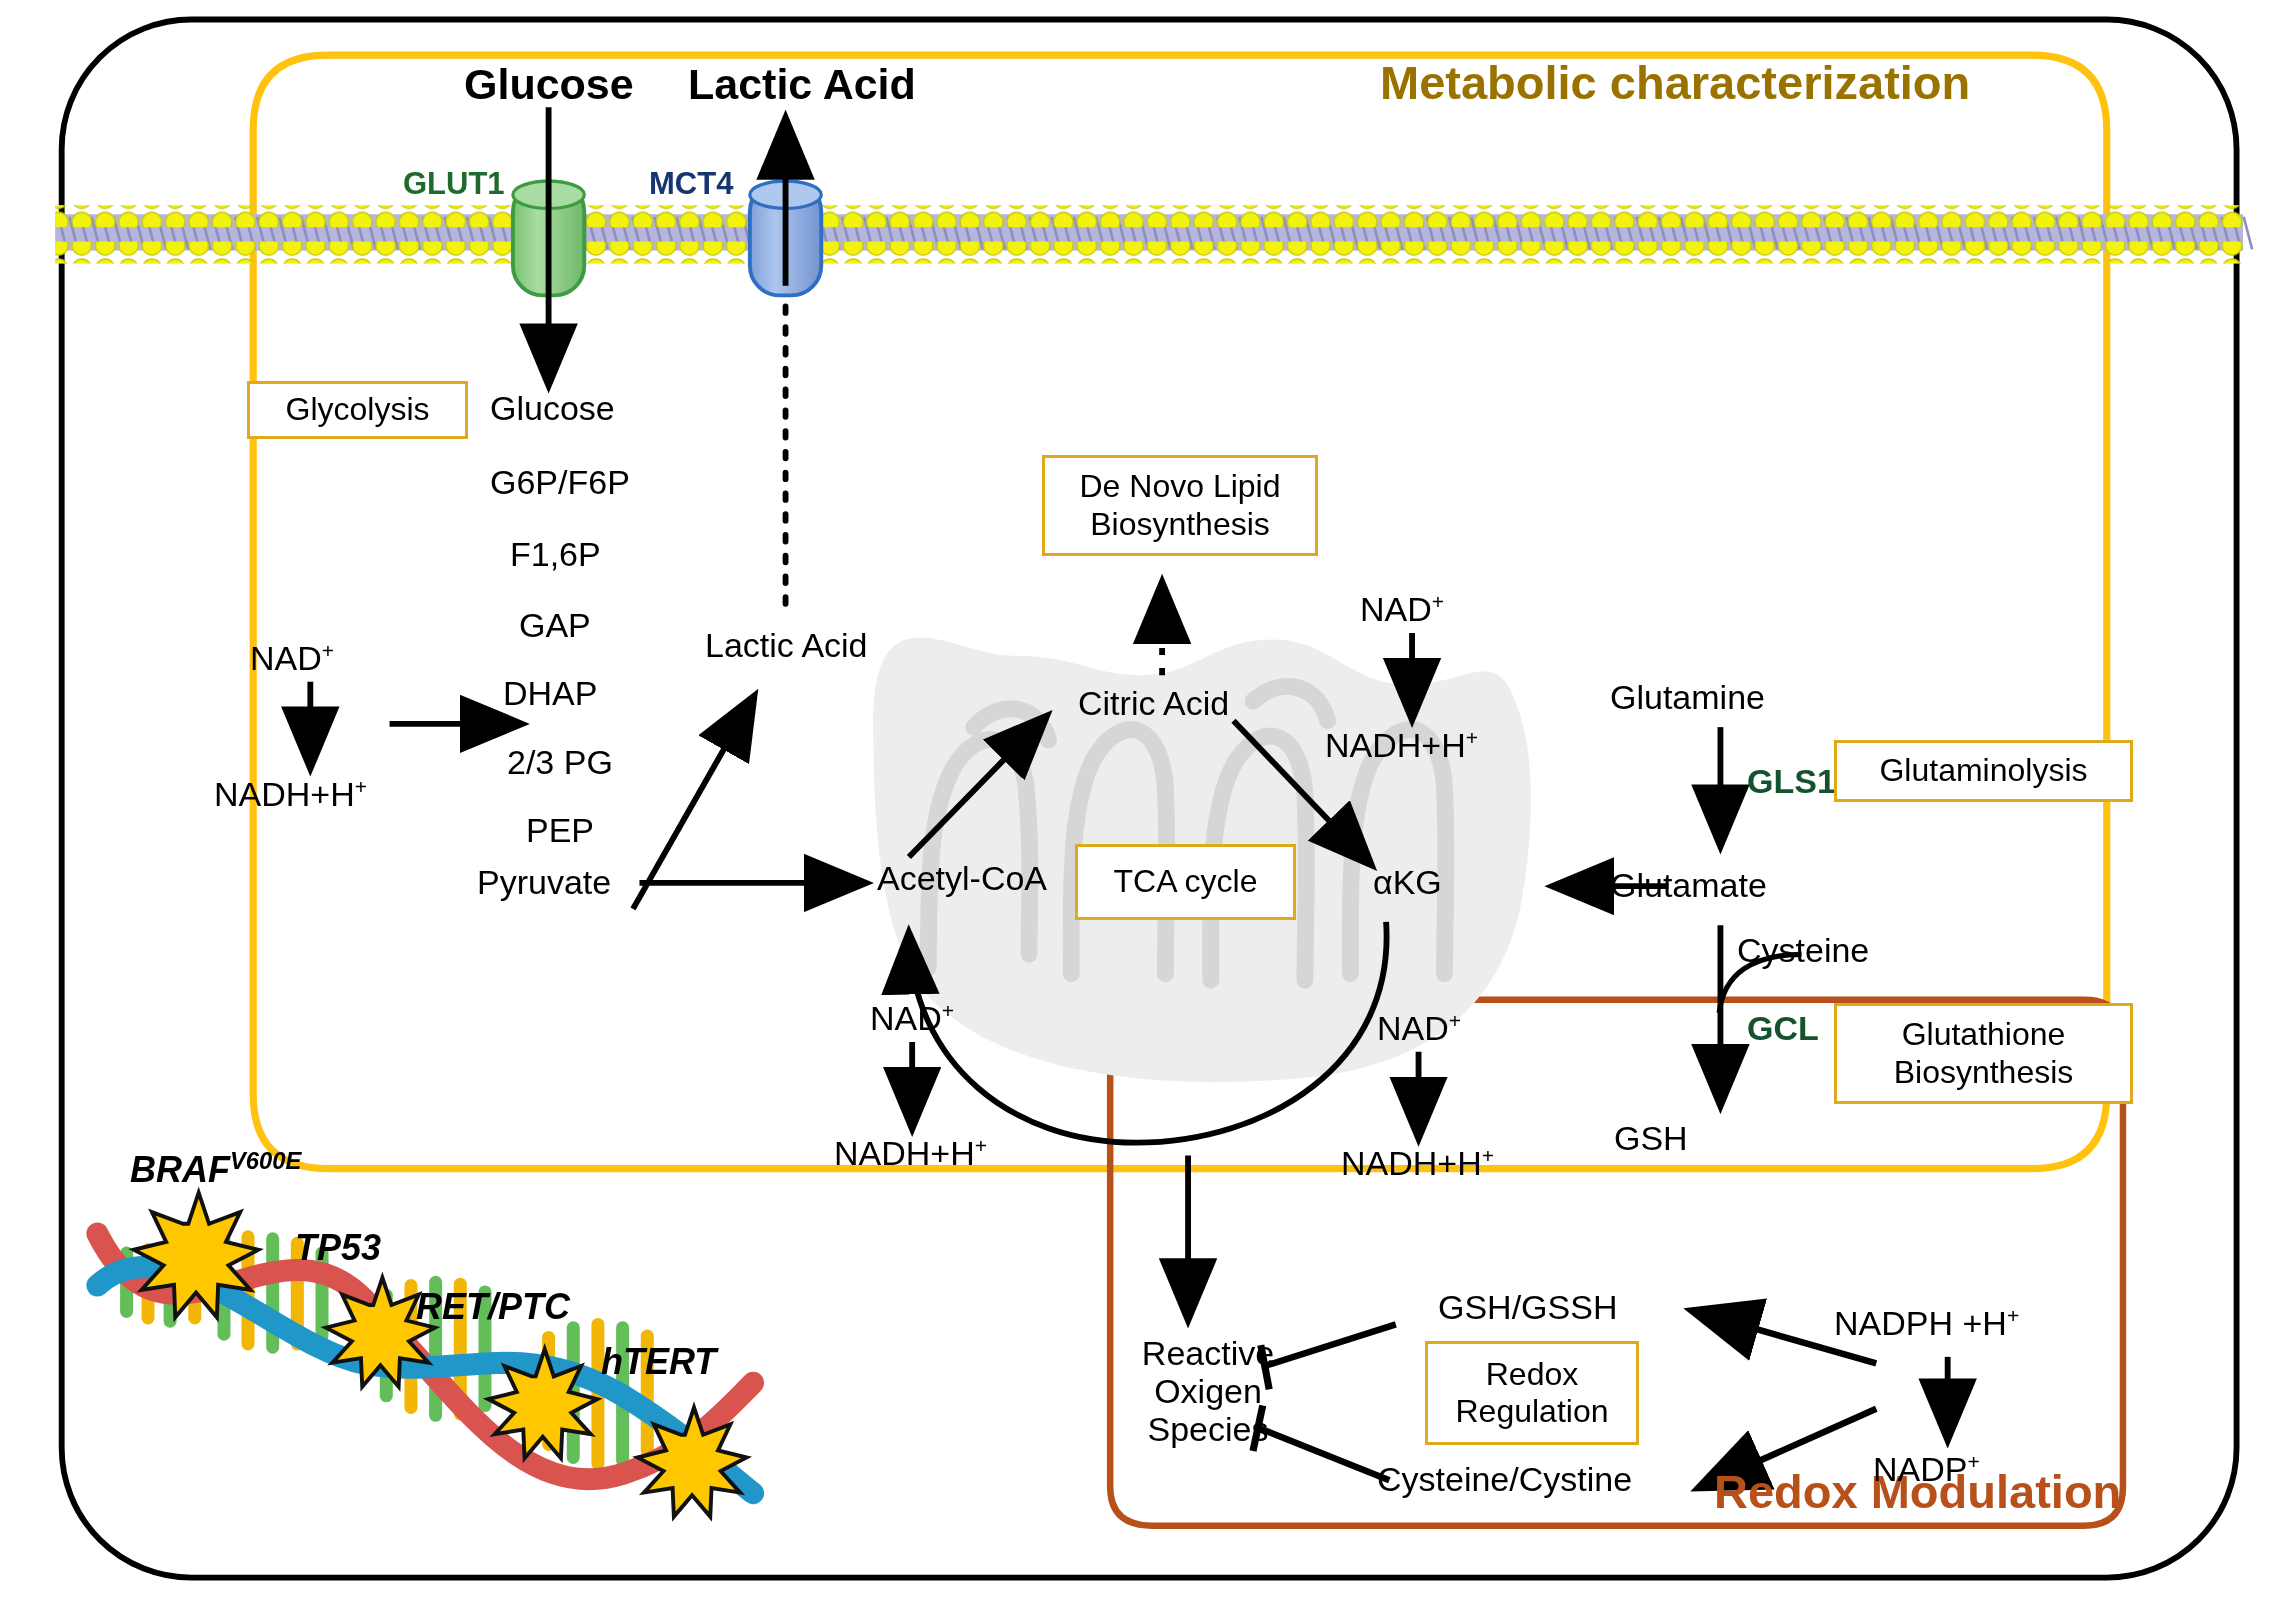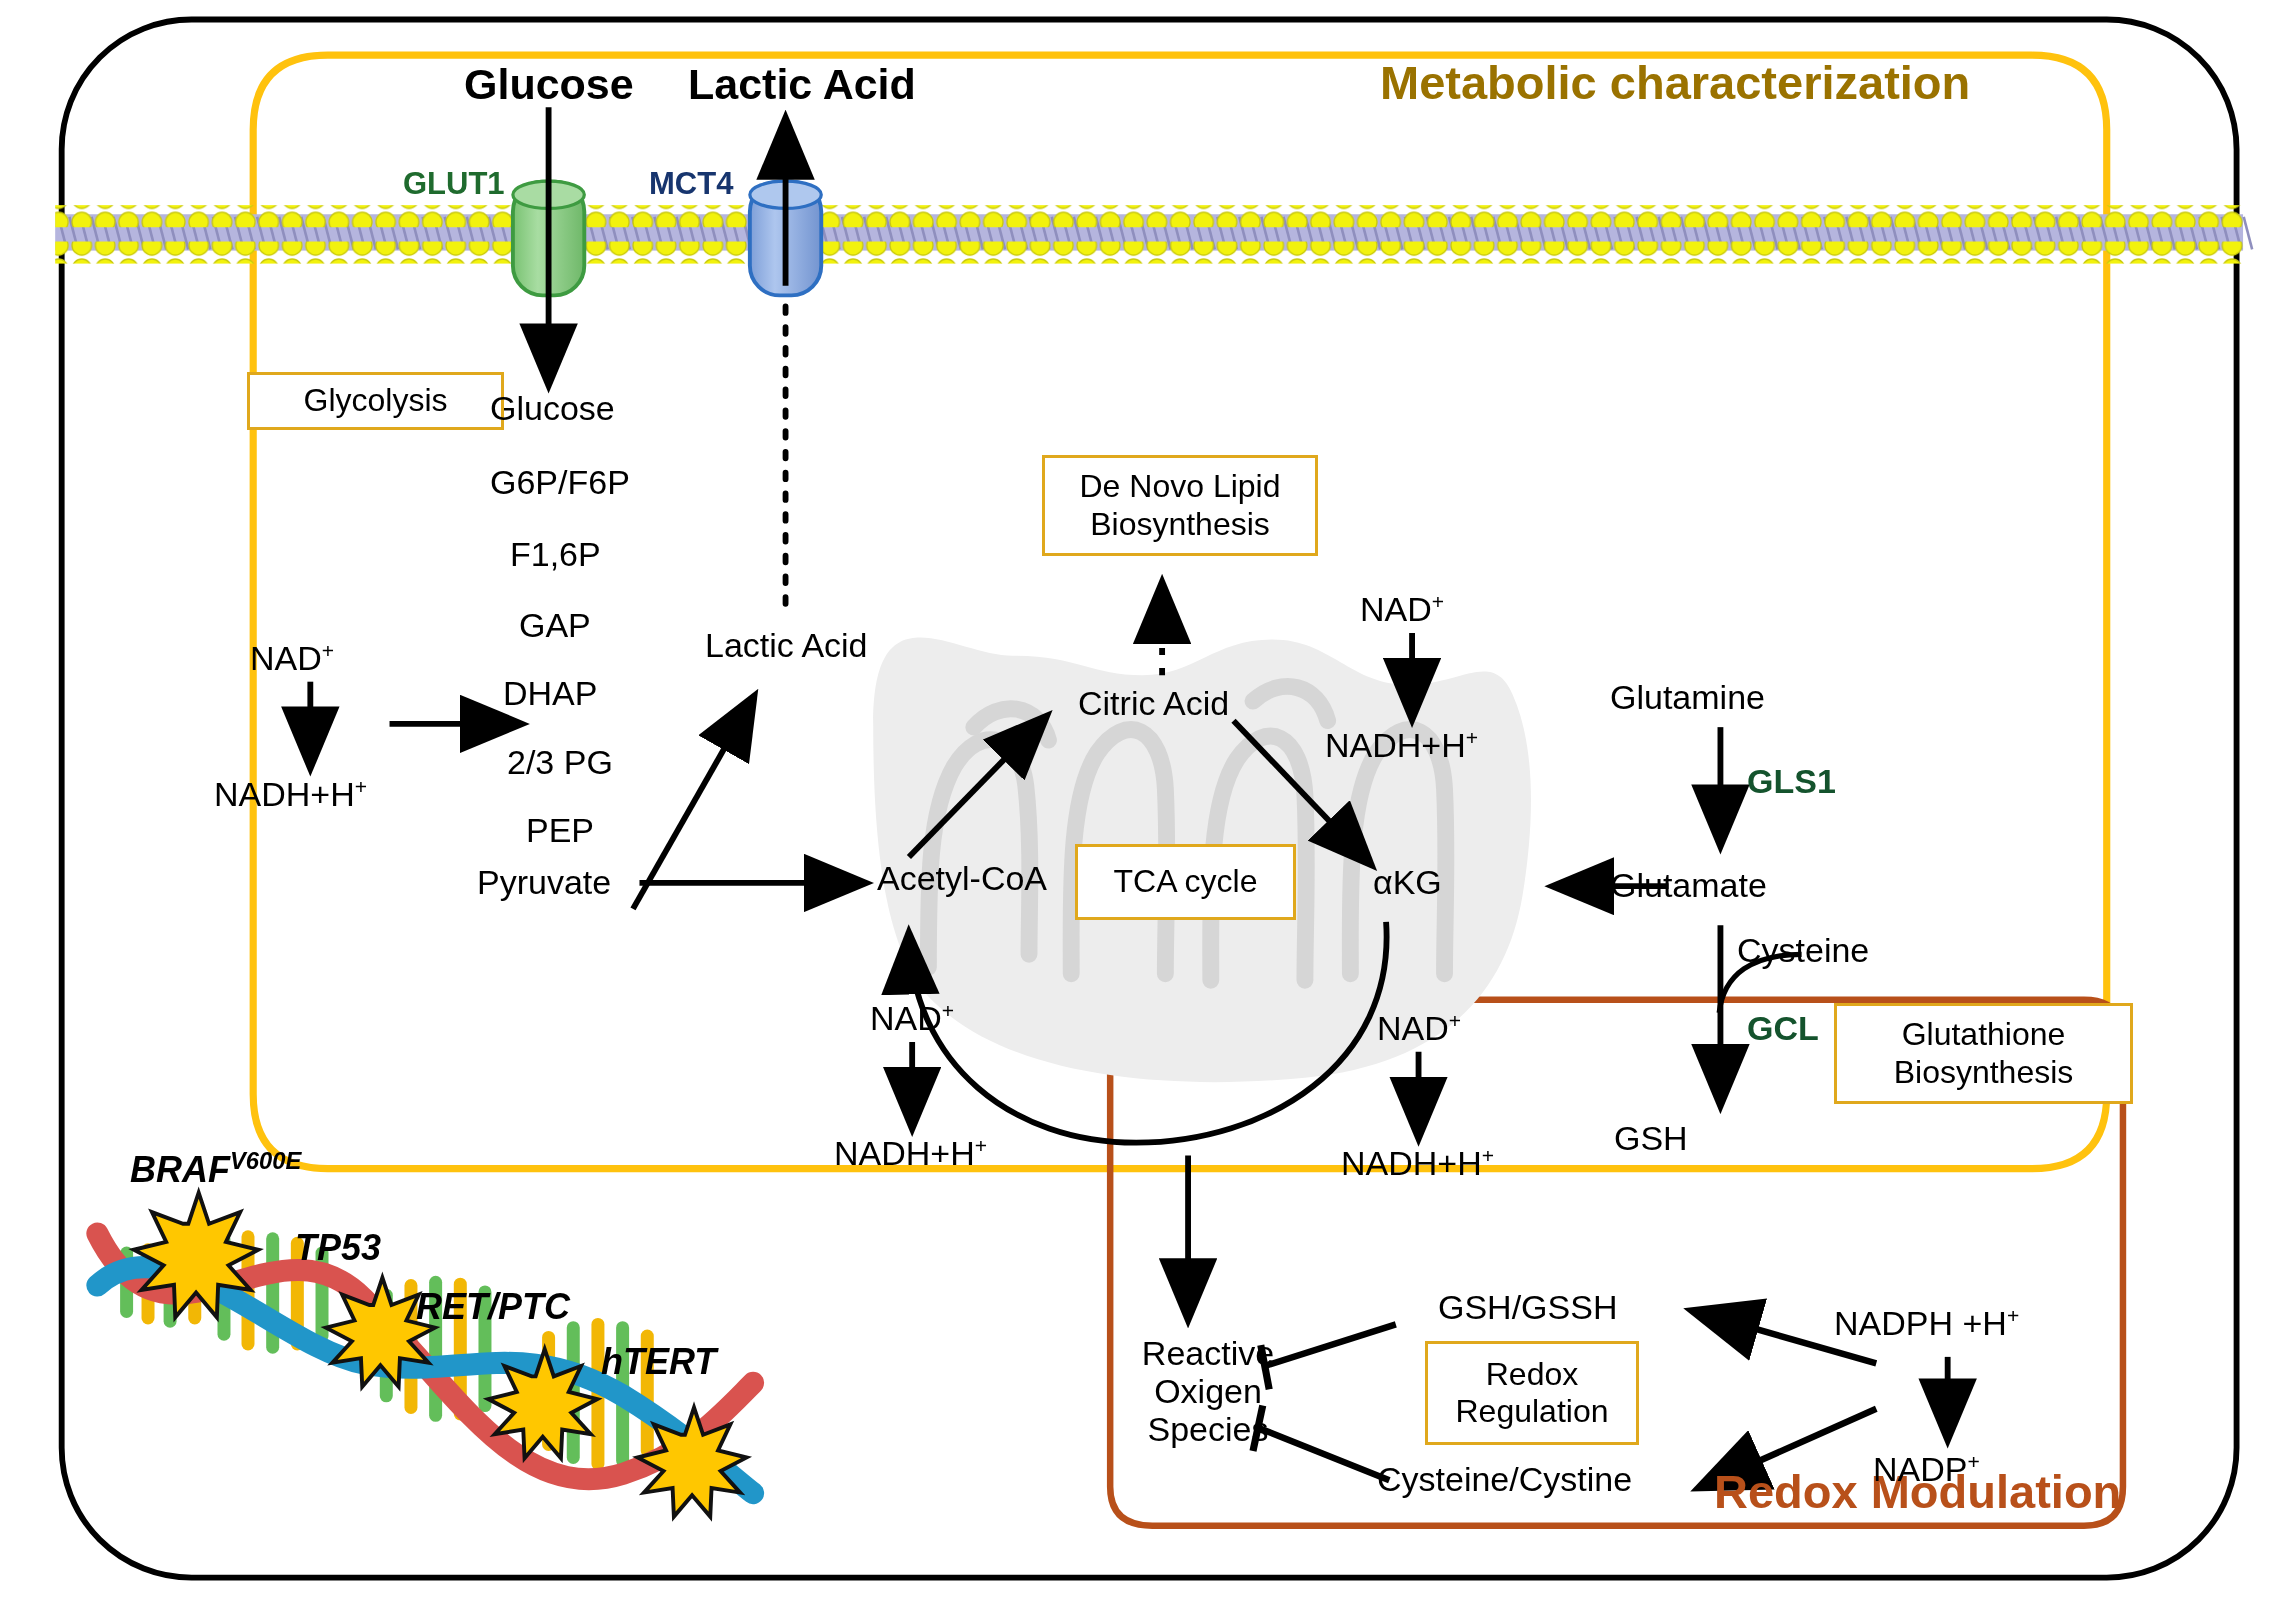--- a/index.html
+++ b/index.html
@@ -400,21 +400,21 @@
 
 <div class="sec-title" style="left:1714px;top:1464px;color:#B8501A;">Redox Modulation</div>
 <div class="sec-title" style="left:1380px;top:55px;color:#9A7200;">Metabolic characterization</div>
 
 <div class="lbl big" style="left:464px;top:62px;">Glucose</div>
 <div class="lbl big" style="left:688px;top:62px;">Lactic Acid</div>
 
 <div class="lbl tp-lbl" style="left:403px;top:168px;color:#1F6B2E;">GLUT1</div>
 <div class="lbl tp-lbl" style="left:649px;top:168px;color:#17356E;">MCT4</div>
 
-<div class="boxlbl" style="left:247px;top:372px;width:257px;height:58px;">Glycolysis</div>
+<div class="boxlbl" style="left:247px;top:381px;width:221px;height:58px;">Glycolysis</div>
 
 <div class="lbl met" style="left:490px;top:390px;">Glucose</div>
 <div class="lbl met" style="left:490px;top:464px;">G6P/F6P</div>
 <div class="lbl met" style="left:510px;top:536px;">F1,6P</div>
 <div class="lbl met" style="left:519px;top:607px;">GAP</div>
 <div class="lbl met" style="left:503px;top:675px;">DHAP</div>
 <div class="lbl met" style="left:507px;top:744px;">2/3 PG</div>
 <div class="lbl met" style="left:526px;top:812px;">PEP</div>
 <div class="lbl met" style="left:477px;top:864px;">Pyruvate</div>
 
@@ -440,20 +440,21 @@
 <div class="lbl met" style="left:1377px;top:1010px;"><span>NAD</span><sup>+</sup></div>
 <div class="lbl met" style="left:1341px;top:1145px;"><span>NADH+H</span><sup>+</sup></div>
 
 <div class="lbl met" style="left:1610px;top:679px;">Glutamine</div>
 <div class="lbl enz" style="left:1747px;top:763px;">GLS1</div>
 <div class="lbl met" style="left:1610px;top:867px;">Glutamate</div>
 <div class="lbl met" style="left:1737px;top:932px;">Cysteine</div>
 <div class="lbl enz" style="left:1747px;top:1010px;">GCL</div>
 <div class="lbl met" style="left:1614px;top:1120px;">GSH</div>
 
+<div class="boxlbl" style="left:1834px;top:740px;width:299px;height:62px;">Glutaminolysis</div>
 
 <div class="boxlbl" style="left:1834px;top:1003px;width:299px;height:101px;padding:0 11.7px;">Glutathione Biosynthesis</div>
 
 <div class="lbl met2" style="left:1127px;top:1334px;width:162px;text-align:center;">
   <span>Reactive</span><br>
   <span>Oxigen</span><br>
   <span>Species</span>
 </div>
 <div class="lbl met" style="left:1438px;top:1289px;">GSH/GSSH</div>
 <div class="boxlbl" style="left:1425px;top:1341px;width:214px;height:104px;flex-direction:column;">

